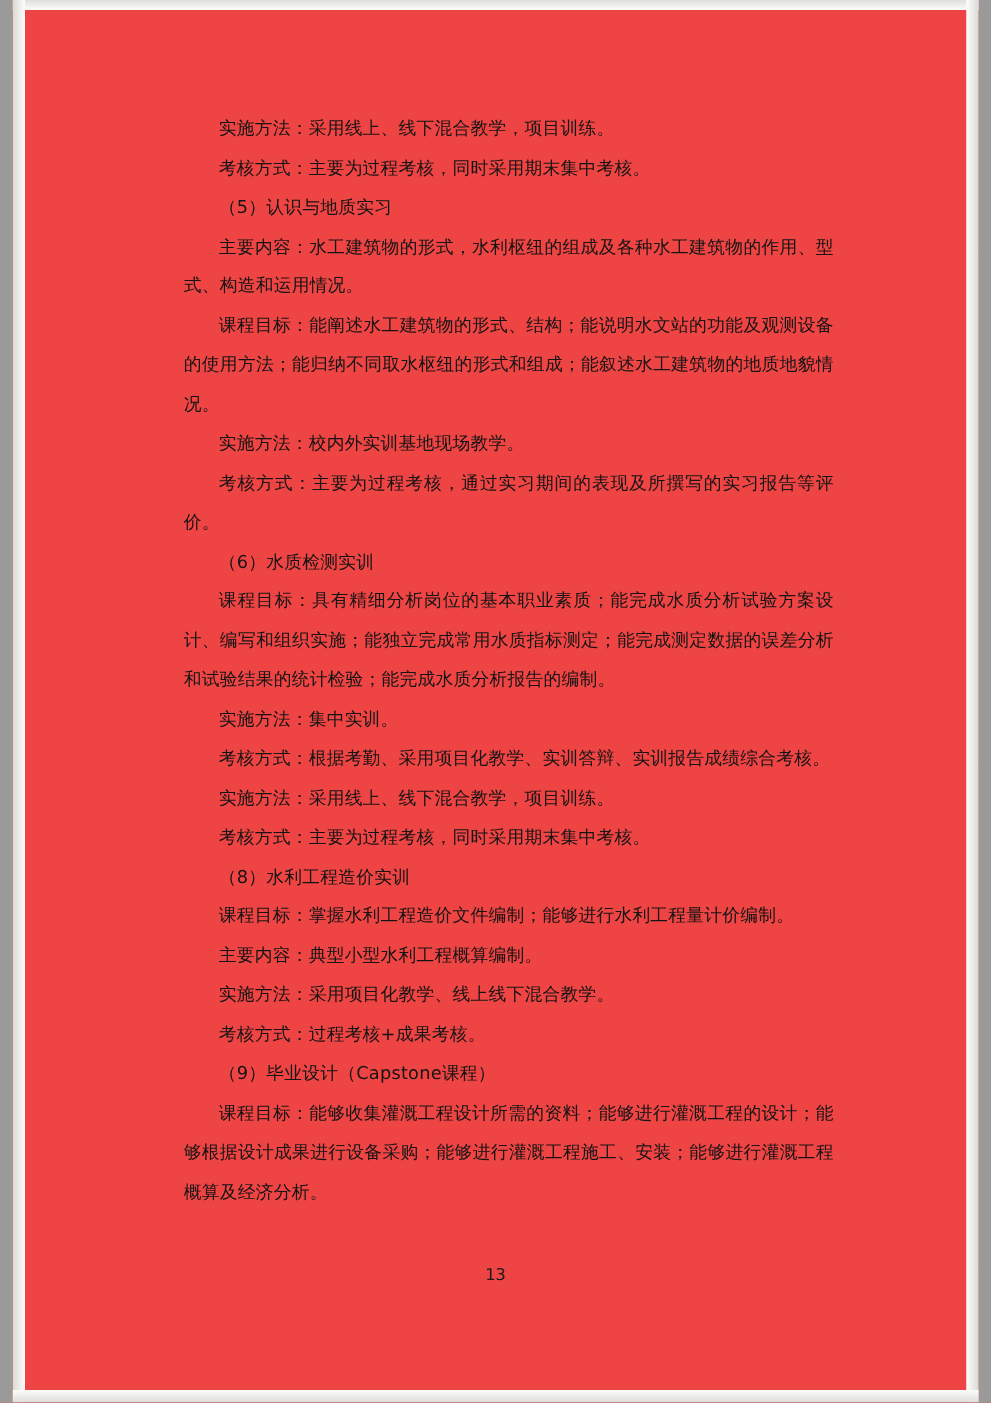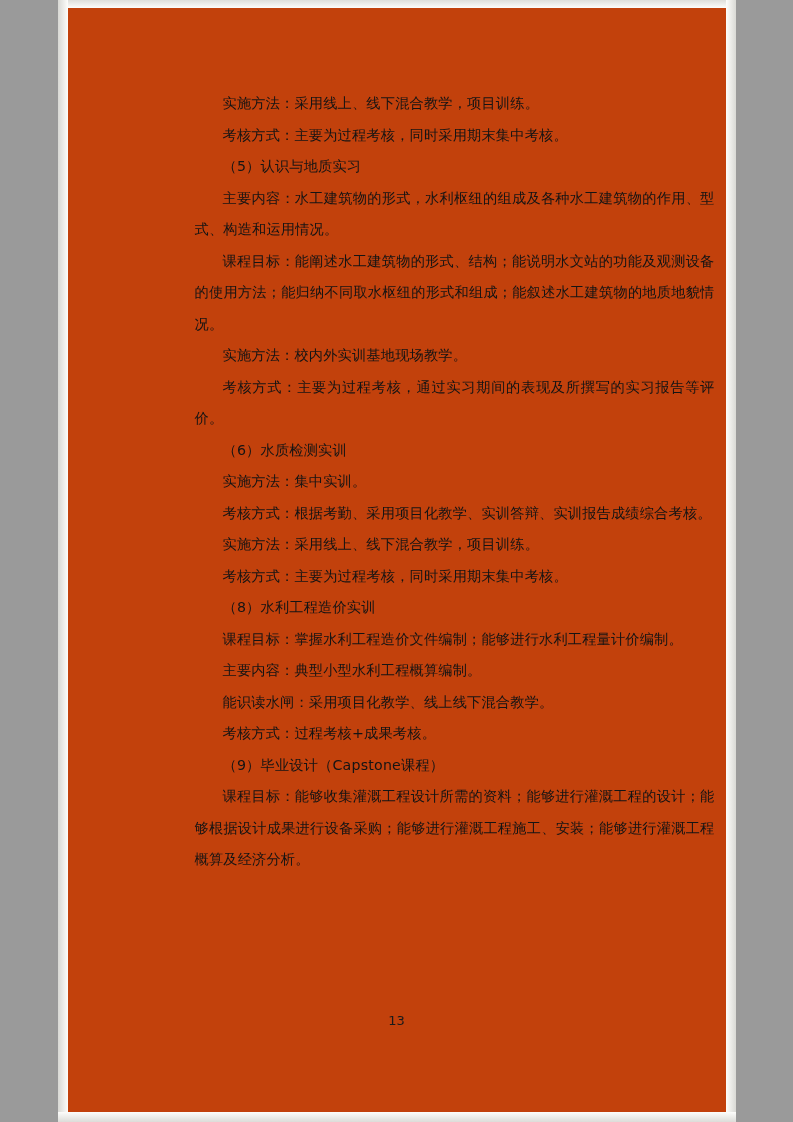--- a/index.html
+++ b/index.html
@@ -5,24 +5,24 @@
   html, body {
     margin: 0;
     padding: 0;
     background: #9a9a9a;
   }
   body {
     font-family: "DejaVu Sans", sans-serif;
   }
   .page {
     position: relative;
-    width: 678px;
+    width: 773px;
     height: 1122px;
     margin: 0 auto;
-    background: #c2410c;
+    background: #ef4444;
     overflow: hidden;
     box-sizing: border-box;
   }
   .page-edge-left,
   .page-edge-right {
     position: absolute;
     top: 0;
     bottom: 0;
     width: 10px;
     background: linear-gradient(to right, #d8d8d4, #fdfdfb);
@@ -86,27 +86,28 @@
 
   <div class="content" id="body-text">
       <p class="indent">实施方法：采用线上、线下混合教学，项目训练。</p>
       <p class="indent">考核方式：主要为过程考核，同时采用期末集中考核。</p>
       <p class="indent">（5）认识与地质实习</p>
       <p class="indent">主要内容：水工建筑物的形式，水利枢纽的组成及各种水工建筑物的作用、型式、构造和运用情况。</p>
       <p class="indent">课程目标：能阐述水工建筑物的形式、结构；能说明水文站的功能及观测设备的使用方法；能归纳不同取水枢纽的形式和组成；能叙述水工建筑物的地质地貌情况。</p>
       <p class="indent">实施方法：校内外实训基地现场教学。</p>
       <p class="indent">考核方式：主要为过程考核，通过实习期间的表现及所撰写的实习报告等评价。</p>
       <p class="indent">（6）水质检测实训</p>
+      <p class="indent">课程目标：具有精细分析岗位的基本职业素质；能完成水质分析试验方案设计、编写和组织实施；能独立完成常用水质指标测定；能完成测定数据的误差分析和试验结果的统计检验；能完成水质分析报告的编制。</p>
       <p class="indent">实施方法：集中实训。</p>
       <p class="indent">考核方式：根据考勤、采用项目化教学、实训答辩、实训报告成绩综合考核。</p>
       <p class="indent">实施方法：采用线上、线下混合教学，项目训练。</p>
       <p class="indent">考核方式：主要为过程考核，同时采用期末集中考核。</p>
       <p class="indent">（8）水利工程造价实训</p>
       <p class="indent">课程目标：掌握水利工程造价文件编制；能够进行水利工程量计价编制。</p>
       <p class="indent">主要内容：典型小型水利工程概算编制。</p>
-      <p class="indent">能识读水闸：采用项目化教学、线上线下混合教学。</p>
+      <p class="indent">实施方法：采用项目化教学、线上线下混合教学。</p>
       <p class="indent">考核方式：过程考核+成果考核。</p>
       <p class="indent">（9）毕业设计（Capstone课程）</p>
       <p class="indent">课程目标：能够收集灌溉工程设计所需的资料；能够进行灌溉工程的设计；能够根据设计成果进行设备采购；能够进行灌溉工程施工、安装；能够进行灌溉工程概算及经济分析。</p>
     </div>
 
   <div class="page-number">13</div>
 </div>
 
 </body></html>

